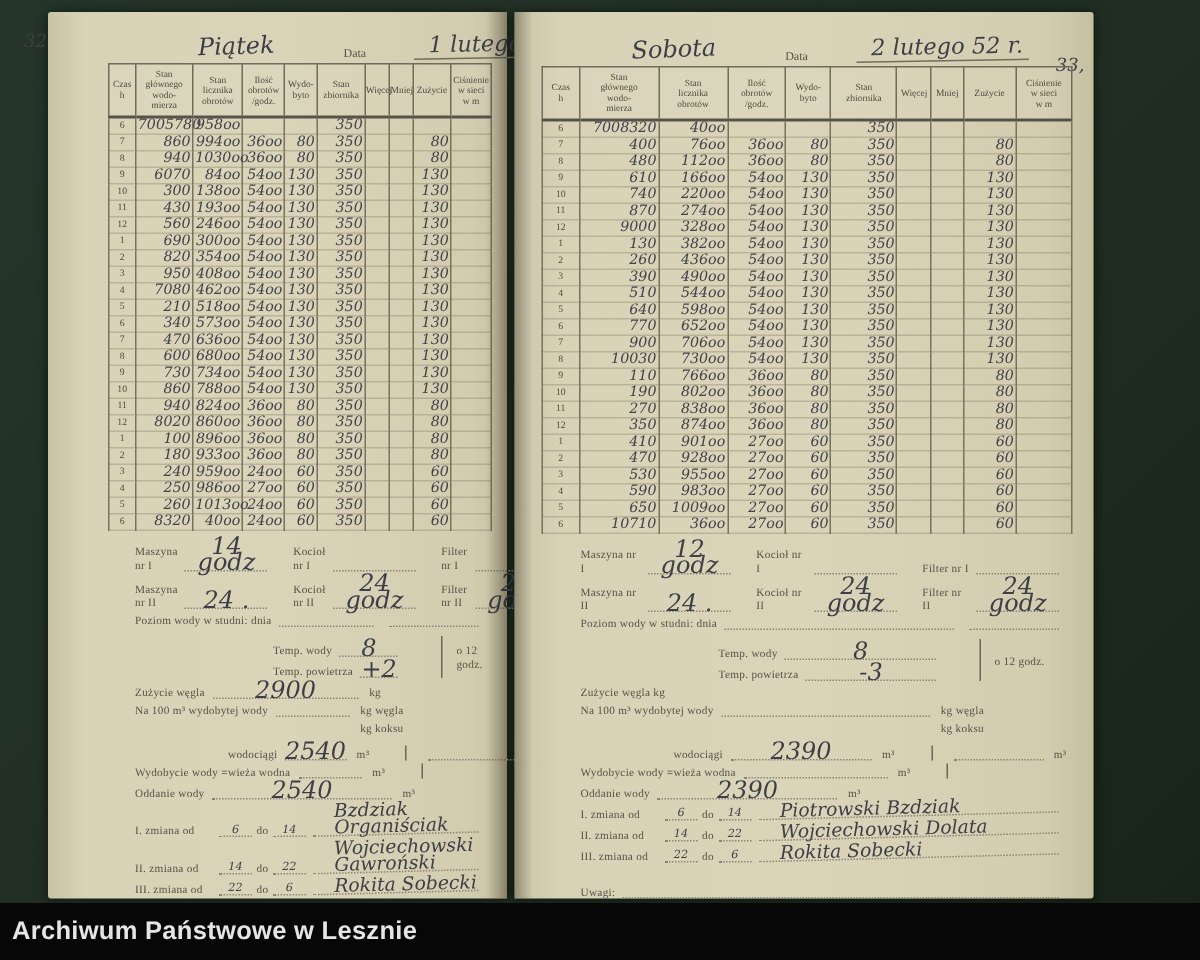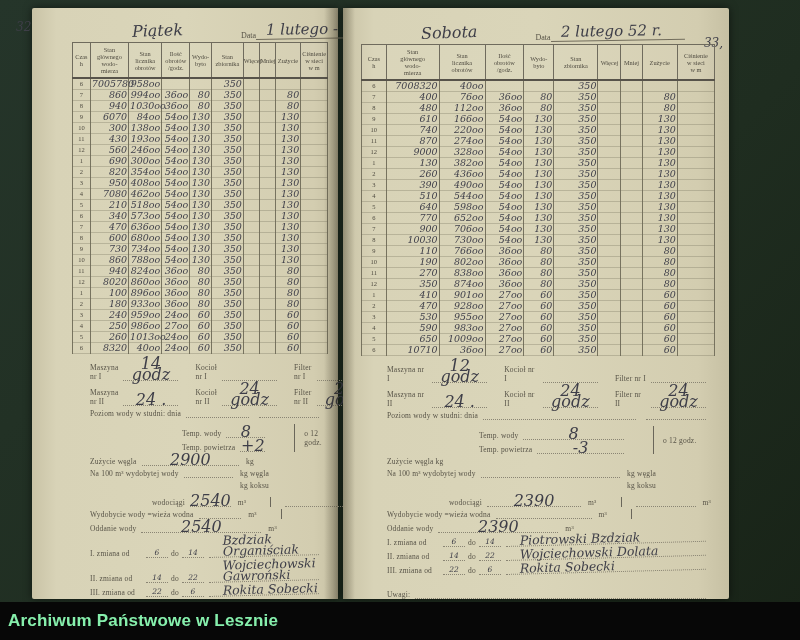--- a/index.html
+++ b/index.html
@@ -17,21 +17,21 @@
   .page--right .page-inner{padding:8px 14px 0 18px;}
 
   .corner-num{position:absolute;font-family:"DejaVu Serif",serif;font-style:italic;font-size:12px;color:#4a4a52;}
   .page--left .corner-num{left:-16px;top:12px;}
   .page--right .corner-num{right:6px;top:28px;}
 
   
   .pg-head{display:flex;align-items:flex-end;height:26px;margin-bottom:2px;}
   .hw{font-family:"DejaVu Serif",serif;font-style:italic;color:#3e3e48;}
   .day{font-size:16px;margin-left:60px;transform:rotate(-2deg);}
-  .data-group{display:flex;align-items:flex-end;flex:1;margin-left:58px;}
+  .data-group{display:flex;align-items:flex-end;flex:1;margin-left:46px;gap:32px;}
   .lbl{font-size:7.5px;color:#55514400;color:#575347;letter-spacing:.2px;}
   .data-lbl{font-size:8px;color:#575347;}
   .date-val{flex:1;font-size:15px;border-bottom:1px solid #726d5c;padding:0 4px 0 10px;white-space:nowrap;transform:rotate(-1deg);transform-origin:left bottom;}
 
   
   table.ledger{border-collapse:collapse;width:100%;table-layout:fixed;border:1.5px solid #57534a;}
   table.ledger th{font-family:"Liberation Serif",serif;font-weight:normal;font-size:6.3px;line-height:7px;color:#4f4b40;white-space:pre-line;border:1px solid #6f6b5d;border-bottom:2px solid #57534a;padding:2px 0;height:30px;vertical-align:middle;background:rgba(255,255,255,.05);}
   table.ledger td{border-left:1px solid #77735f;border-right:1px solid #77735f;border-bottom:1px solid rgba(110,105,85,.30);height:10px;line-height:10px;padding:0 1px;font-size:9.5px;white-space:nowrap;overflow:visible;text-align:right;}
   table.ledger td:first-child{font-family:"Liberation Serif",serif;font-size:6.5px;color:#4f4b40;text-align:center;}
   table.ledger td.hw{font-family:"DejaVu Serif",serif;font-style:italic;color:#41414b;}
@@ -56,21 +56,21 @@
   .wyd-main{padding-top:8px;white-space:nowrap;}
   .wyd-stack{flex:1;}
   .shift .lbl{width:56px;}
   .shift .num{flex:0 0 22px;border-bottom:1px dotted #8a8574;text-align:center;}
   .shift .names{flex:1;text-align:left;padding-left:14px;font-size:12.5px;transform:rotate(-1.5deg);transform-origin:left bottom;}
   .uwagi{margin-top:14px;}
   .print-code{margin-top:28px;font-size:5.5px;color:#6d6957;letter-spacing:.3px;}
 
   
   .footer-bar{position:absolute;left:0;right:0;bottom:0;height:38px;background:#070707;display:flex;align-items:center;}
-  .footer-bar span{font-family:"Liberation Sans",sans-serif;font-weight:bold;font-size:17px;color:#86efac;margin-left:8px;letter-spacing:.2px;}
+  .footer-bar span{font-family:"Liberation Sans",sans-serif;font-weight:bold;font-size:17px;color:#e5e5e5;margin-left:8px;letter-spacing:.2px;}
 </style>
 </head>
 <body>
 
 <div class="stage">
   <div class="book">
 
     <div class="page page--left">
       <div class="corner-num hw">32</div>
       <div class="page-inner">

